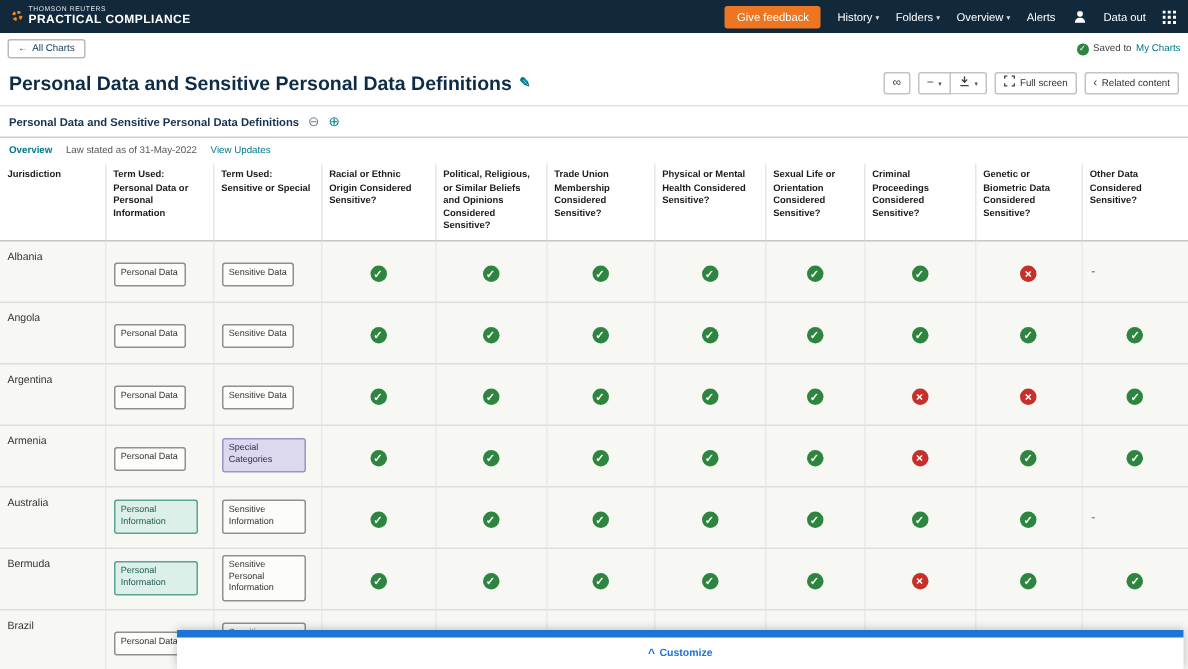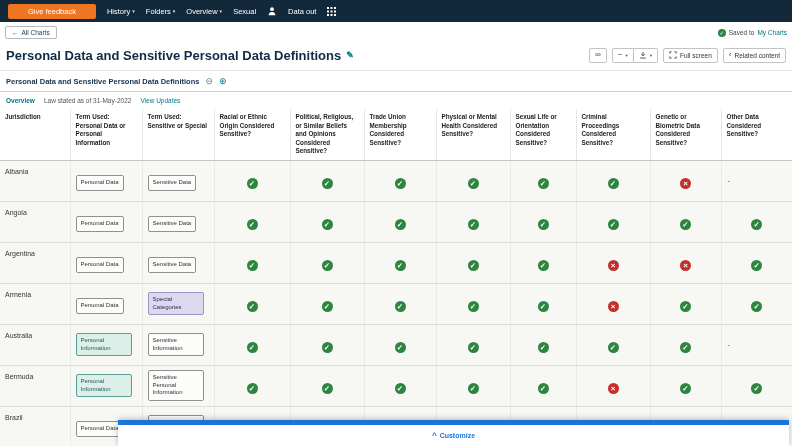--- a/index.html
+++ b/index.html
@@ -10,21 +10,21 @@
   .topnav { height:22px; background:#12293c; color:#fff; display:flex;
     align-items:center; justify-content:space-between; padding:0 8px; }
   .brand { display:flex; align-items:center; gap:4px; cursor:pointer; }
   .brand-dot { width:7px; height:7px; border-radius:50%;
     border:2px dotted #f58220; background:transparent; }
   .brand-text { display:flex; flex-direction:column; line-height:1.1; }
   .brand-l1 { font-size:4.5px; letter-spacing:.4px; color:#dfe6ec; }
   .brand-l2 { font-size:8px; font-weight:700; letter-spacing:.3px; }
   .topnav-right { display:flex; align-items:center; gap:11px; font-size:7.5px; }
   .feedback-btn { background:#ee7623; color:#fff; border:0; border-radius:2px;
-    padding:3px 20px; font-size:7.5px; font-family:inherit; cursor:pointer; }
+    padding:3px 8px; font-size:7.5px; font-family:inherit; cursor:pointer; }
   .nav-item { display:inline-flex; align-items:center; gap:2px; cursor:pointer; color:#fff; }
   .caret { font-size:5px; opacity:.85; }
 
   
   .subbar { height:21px; display:flex; align-items:center;
     justify-content:space-between; padding:0 5px; background:#fff; }
   .all-charts-btn { display:inline-flex; gap:3px; align-items:center;
     border:1px solid #b9b9b9; background:#fff; border-radius:2px;
     padding:2px 6px; font-size:6.5px; color:#123a57; font-family:inherit; cursor:pointer; }
   .saved { display:flex; align-items:center; gap:3px; font-size:6.5px; color:#444; }
@@ -87,36 +87,43 @@
   .customize-sheet { position:absolute; left:118px; right:3px; bottom:0; height:26px;
     background:#fff; border-top:5px solid #1b74d6; box-shadow:0 -1px 6px rgba(0,0,0,.25);
     display:flex; align-items:center; justify-content:center; gap:3px;
     color:#1b74d6; font-size:7px; font-weight:700; cursor:pointer; }
   .cz-caret { font-size:8px; font-weight:700; }
 </style>
 </head>
 <body>
 
 <header class="topnav">
+  <div class="brand">
+    <span class="brand-dot"></span>
+    <span class="brand-text">
+      <span class="brand-l1">THOMSON REUTERS</span>
+      <span class="brand-l2">PRACTICAL COMPLIANCE</span>
+    </span>
+  </div>
   <nav class="topnav-right">
     <button class="feedback-btn">Give feedback</button>
     <span class="nav-item">
       <span>History</span>
       <span class="caret">▾</span>
     </span>
     <span class="nav-item">
       <span>Folders</span>
       <span class="caret">▾</span>
     </span>
     <span class="nav-item">
       <span>Overview</span>
       <span class="caret">▾</span>
     </span>
     <span class="nav-item">
-      <span>Sexual</span>
+      <span>Alerts</span>
     </span>
     <span class="nav-item">
       <svg width="10" height="10" viewBox="0 0 10 10">
           <circle cx="5" cy="3.2" r="1.9" fill="#fff"></circle>
           <path d="M1.6 9.2c0-2.1 1.5-3.3 3.4-3.3s3.4 1.2 3.4 3.3z" fill="#fff"></path>
         </svg>
     </span>
     <span class="nav-item">Data out</span>
     <span class="nav-item">
       <svg width="9" height="9" viewBox="0 0 9 9">

